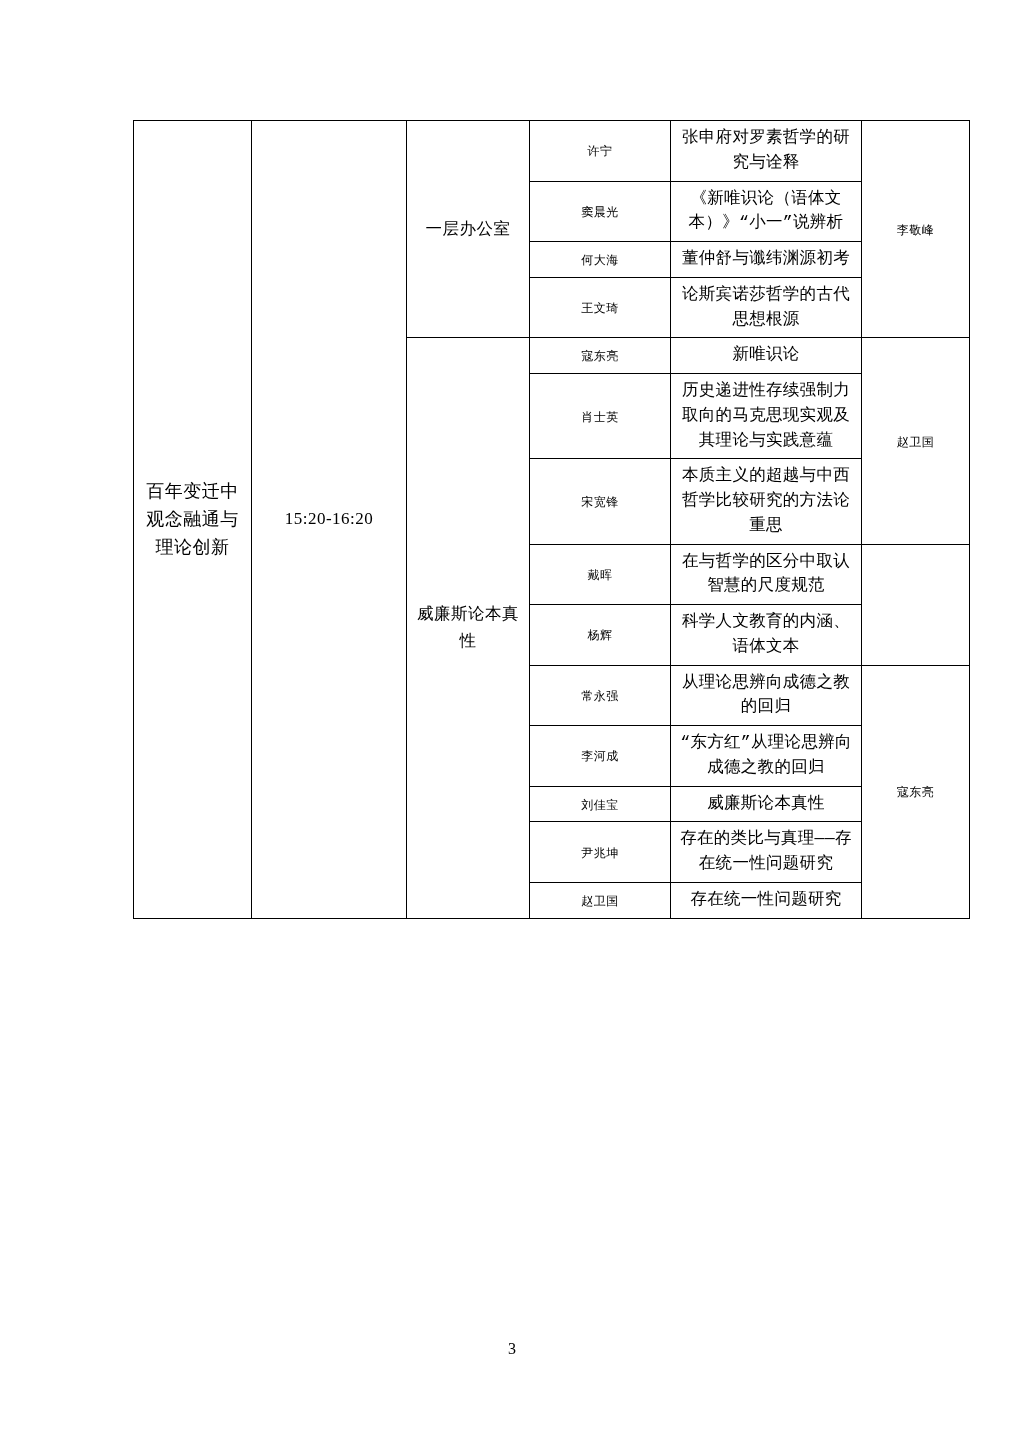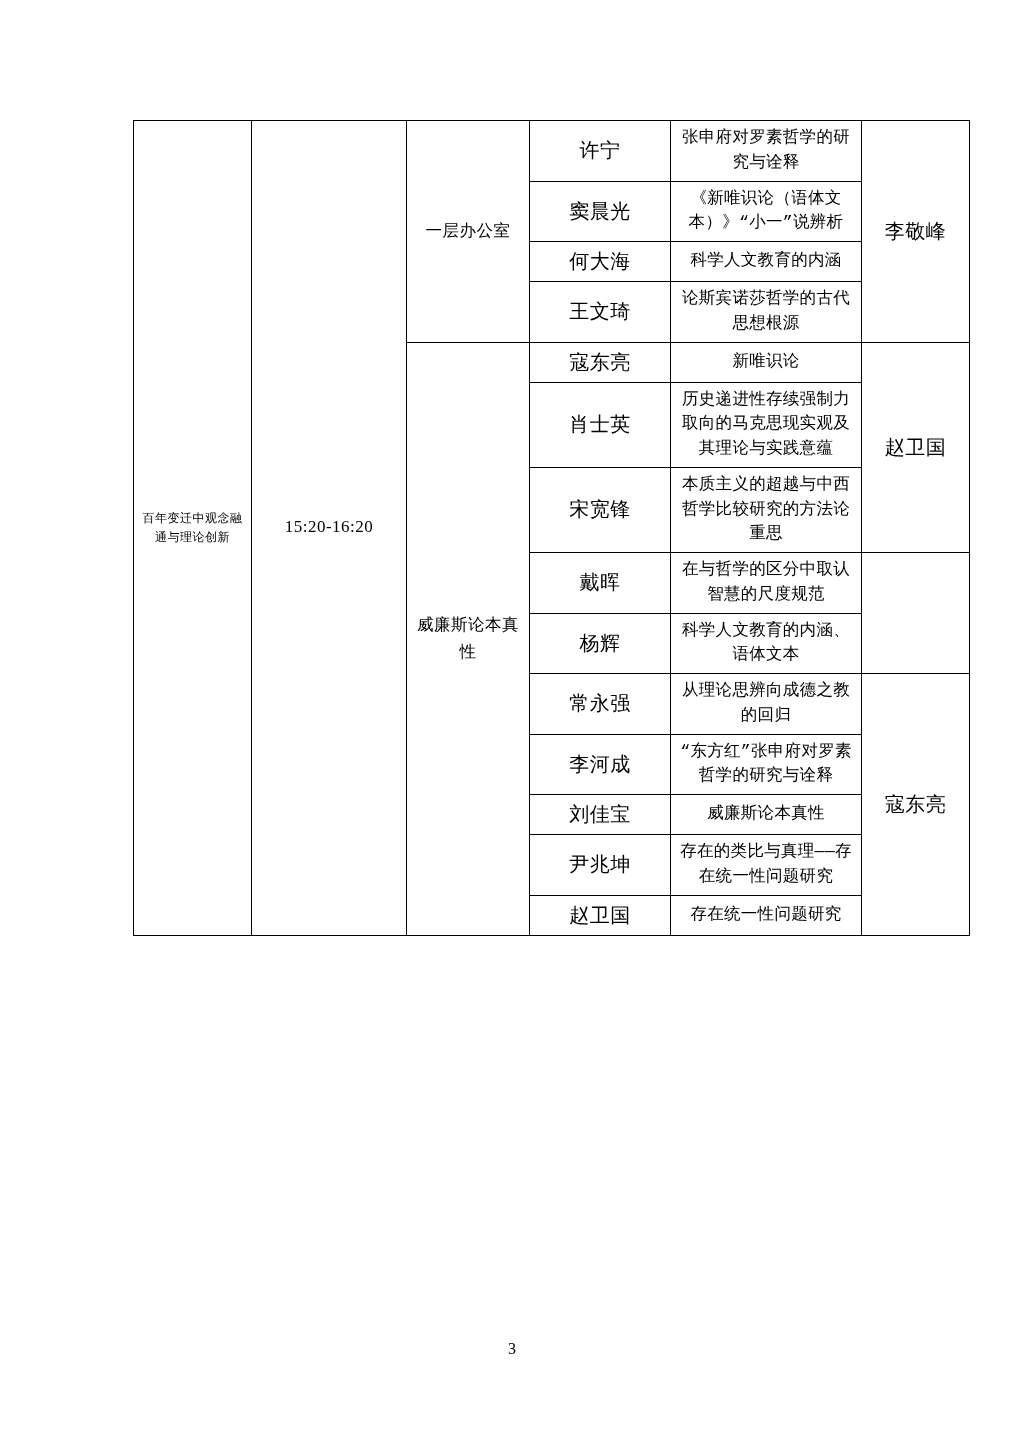--- a/index.html
+++ b/index.html
@@ -42,26 +42,26 @@
     word-break: break-all;
   }
   td.col-theme  { width: 105px; }
   td.col-time   { width: 142px; font-family: "Liberation Serif", "DejaVu Serif", serif; letter-spacing: 0.5px; }
   td.col-room   { width: 110px; margin-left: 24px; }
   td.col-person { width: 128px; }
   td.col-topic  { width: 178px; }
   td.col-chair  { width: 95px; }
   .cjk {
     font-family: "DejaVu Sans", "Liberation Sans", sans-serif;
-    font-size: 20px;
+    font-size: 12px;
     letter-spacing: 0.5px;
   }
   .theme-text {
     font-family: "DejaVu Sans", "Liberation Sans", sans-serif;
-    font-size: 12px;
+    font-size: 18px;
     line-height: 1.55;
     letter-spacing: 0.5px;
   }
   .topic-text {
     font-family: Liberation Mono, monospace;
     font-size: 16.5px;
     line-height: 1.5;
     letter-spacing: 0.3px;
   }
   .room-text {
@@ -115,21 +115,21 @@
           <td class="col-topic">
             <div class="topic-text">《新唯识论（语体文本）》“小一”说辨析</div>
           </td>
         </tr>
 
         <tr>
           <td class="col-person">
             <span class="cjk">何大海</span>
           </td>
           <td class="col-topic">
-            <div class="topic-text">科学人文教育的内涵</div>
+            <div class="topic-text">董仲舒与谶纬渊源初考</div>
           </td>
         </tr>
 
         <tr>
           <td class="col-person">
             <span class="cjk">王文琦</span>
           </td>
           <td class="col-topic">
             <div class="topic-text">论斯宾诺莎哲学的古代思想根源</div>
           </td>
@@ -197,21 +197,21 @@
           <td class="col-chair" rowspan="5">
             <span class="cjk">寇东亮</span>
           </td>
         </tr>
 
         <tr>
           <td class="col-person">
             <span class="cjk">李河成</span>
           </td>
           <td class="col-topic">
-            <div class="topic-text">“东方红”张申府对罗素哲学的研究与诠释</div>
+            <div class="topic-text">“东方红”从理论思辨向成德之教的回归</div>
           </td>
         </tr>
 
         <tr>
           <td class="col-person">
             <span class="cjk">刘佳宝</span>
           </td>
           <td class="col-topic">
             <div class="topic-text">威廉斯论本真性</div>
           </td>

